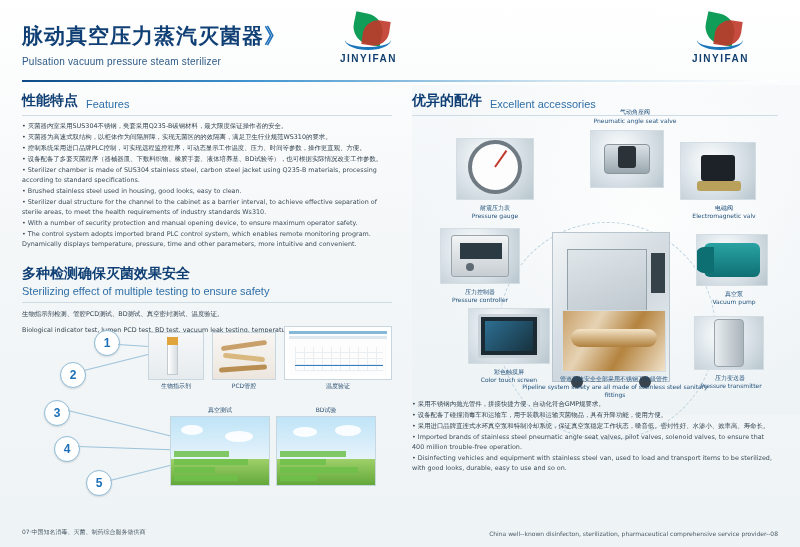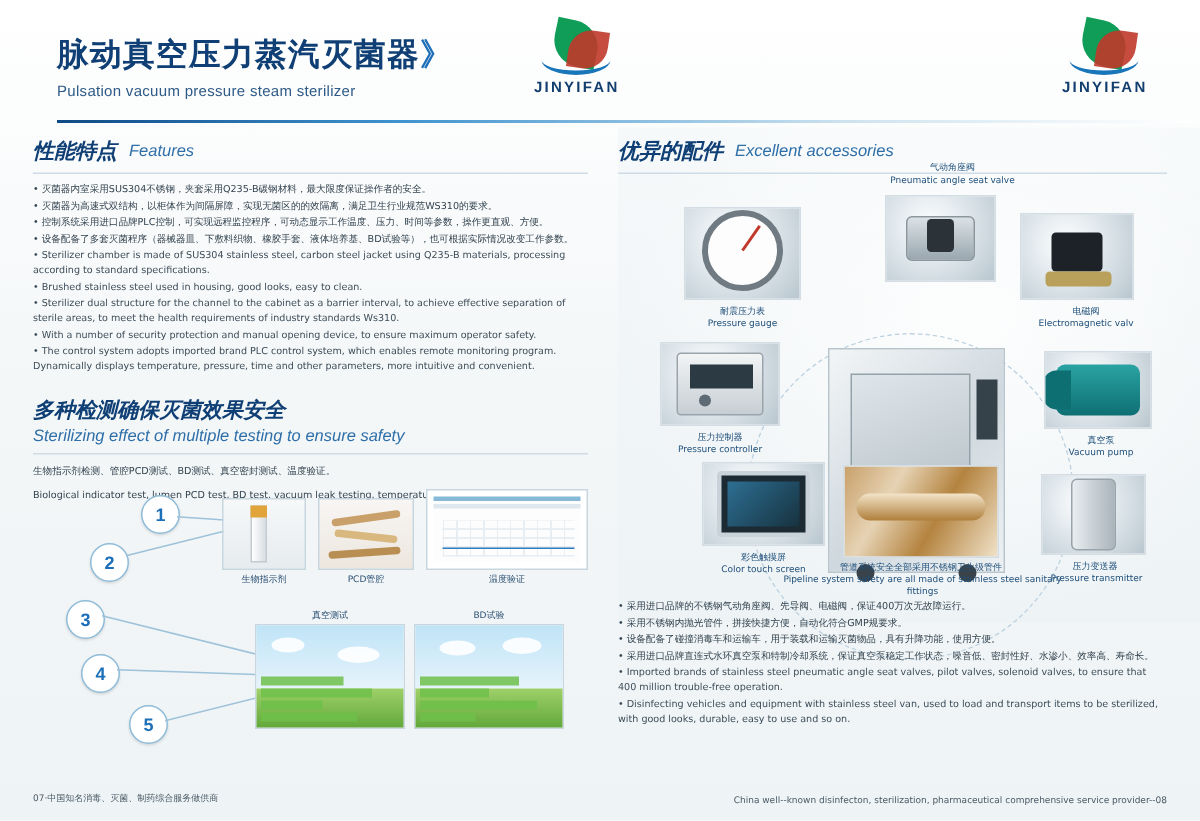--- a/index.html
+++ b/index.html
@@ -11,21 +11,21 @@
     overflow:hidden;
   }
   .page {
     position:relative;
     width:800px; height:547px;
     background:linear-gradient(180deg,#ffffff 0%, #f4f7f8 45%, #eef3f5 100%);
     overflow:hidden;
   }
   
   .header {
-    position:absolute; left:16px; top:0; width:660px; height:85px;
+    position:absolute; left:0; top:0; width:660px; height:85px;
     background:linear-gradient(180deg,#ffffff 0%,#fbfcfc 100%);
   }
   .title-block {
     position:absolute; left:22px; top:22px; width:420px;
   }
   .title-cn {
     font-size:21px; font-weight:bold; color:#0f3f74; letter-spacing:1px;
     font-family:"DejaVu Sans", sans-serif;
   }
   .title-cn .arrows { color:#1d6fb8; font-weight:bold; letter-spacing:-2px; }
@@ -59,21 +59,21 @@
     border-bottom:3px solid #1a76bb;
     border-radius:0 0 50% 50%;
   }
   .logo-text {
     text-align:center; font-size:10px; font-weight:bold; color:#123f6e;
     letter-spacing:1.5px; margin-top:1px;
   }
   
   .col-left { position:absolute; left:22px; top:92px; width:370px; }
   .col-right { position:absolute; left:412px; top:92px; width:366px; }
-  .sec-title { display:flex; align-items:center; gap:8px;font-style:italic; }
+  .sec-title { display:flex; align-items:flex-end; gap:8px; }
   .sec-title .cn { font-size:14px; font-weight:bold; color:#0f3f74; font-family:"DejaVu Sans", sans-serif;}
   .sec-title .en { font-size:11px; color:#2f6fa8; }
   .sec-underline { width:100%; height:1px; background:#cfdce6; margin:5px 0 6px 0; }
   .bullets { font-size:6.4px; line-height:9.6px; color:#33434f; font-family:"DejaVu Sans", sans-serif;}
   .bullets p { margin:0 0 1.5px 0; }
   .bullets .en-line { color:#3d4d59; }
   .sub-note { font-size:6.4px; color:#33434f; line-height:10px; margin-top:6px; font-family:"DejaVu Sans", sans-serif;}
   
   .diagram { position:absolute; left:22px; top:318px; width:372px; height:190px; }
   .circle-num {
@@ -426,21 +426,20 @@
       <div class="grad-img"></div>
       <div class="gauge-face">
         <div class="gauge-needle"></div>
       </div>
     </div>
     <div class="pcap" style="left:52px; top:92px; width:62px;">耐震压力表</div>
     <div class="pcap" style="left:44px; top:100px; width:78px;">Pressure gauge</div>
   </div>
 
   <div class="right-bullets bullets">
-    <p>• 采用进口品牌的不锈钢气动角座阀、先导阀、电磁阀，保证400万次无故障运行。</p>
     <p>• 采用不锈钢内抛光管件，拼接快捷方便，自动化符合GMP规要求。</p>
     <p>• 设备配备了碰撞消毒车和运输车，用于装载和运输灭菌物品，具有升降功能，使用方便。</p>
     <p>• 采用进口品牌直连式水环真空泵和特制冷却系统，保证真空泵稳定工作状态，噪音低、密封性好、水渗小、效率高、寿命长。</p>
     <p class="en-line">• Imported brands of stainless steel pneumatic angle seat valves, pilot valves, solenoid valves, to ensure that 400 million trouble-free operation.</p>
     <p class="en-line">• Disinfecting vehicles and equipment with stainless steel van, used to load and transport items to be sterilized, with good looks, durable, easy to use and so on.</p>
   </div>
 
   <div class="footer-left">07·中国知名消毒、灭菌、制药综合服务做供商</div>
   <div class="footer-right">China well--known disinfecton, sterilization, pharmaceutical comprehensive service provider--08</div>
 

